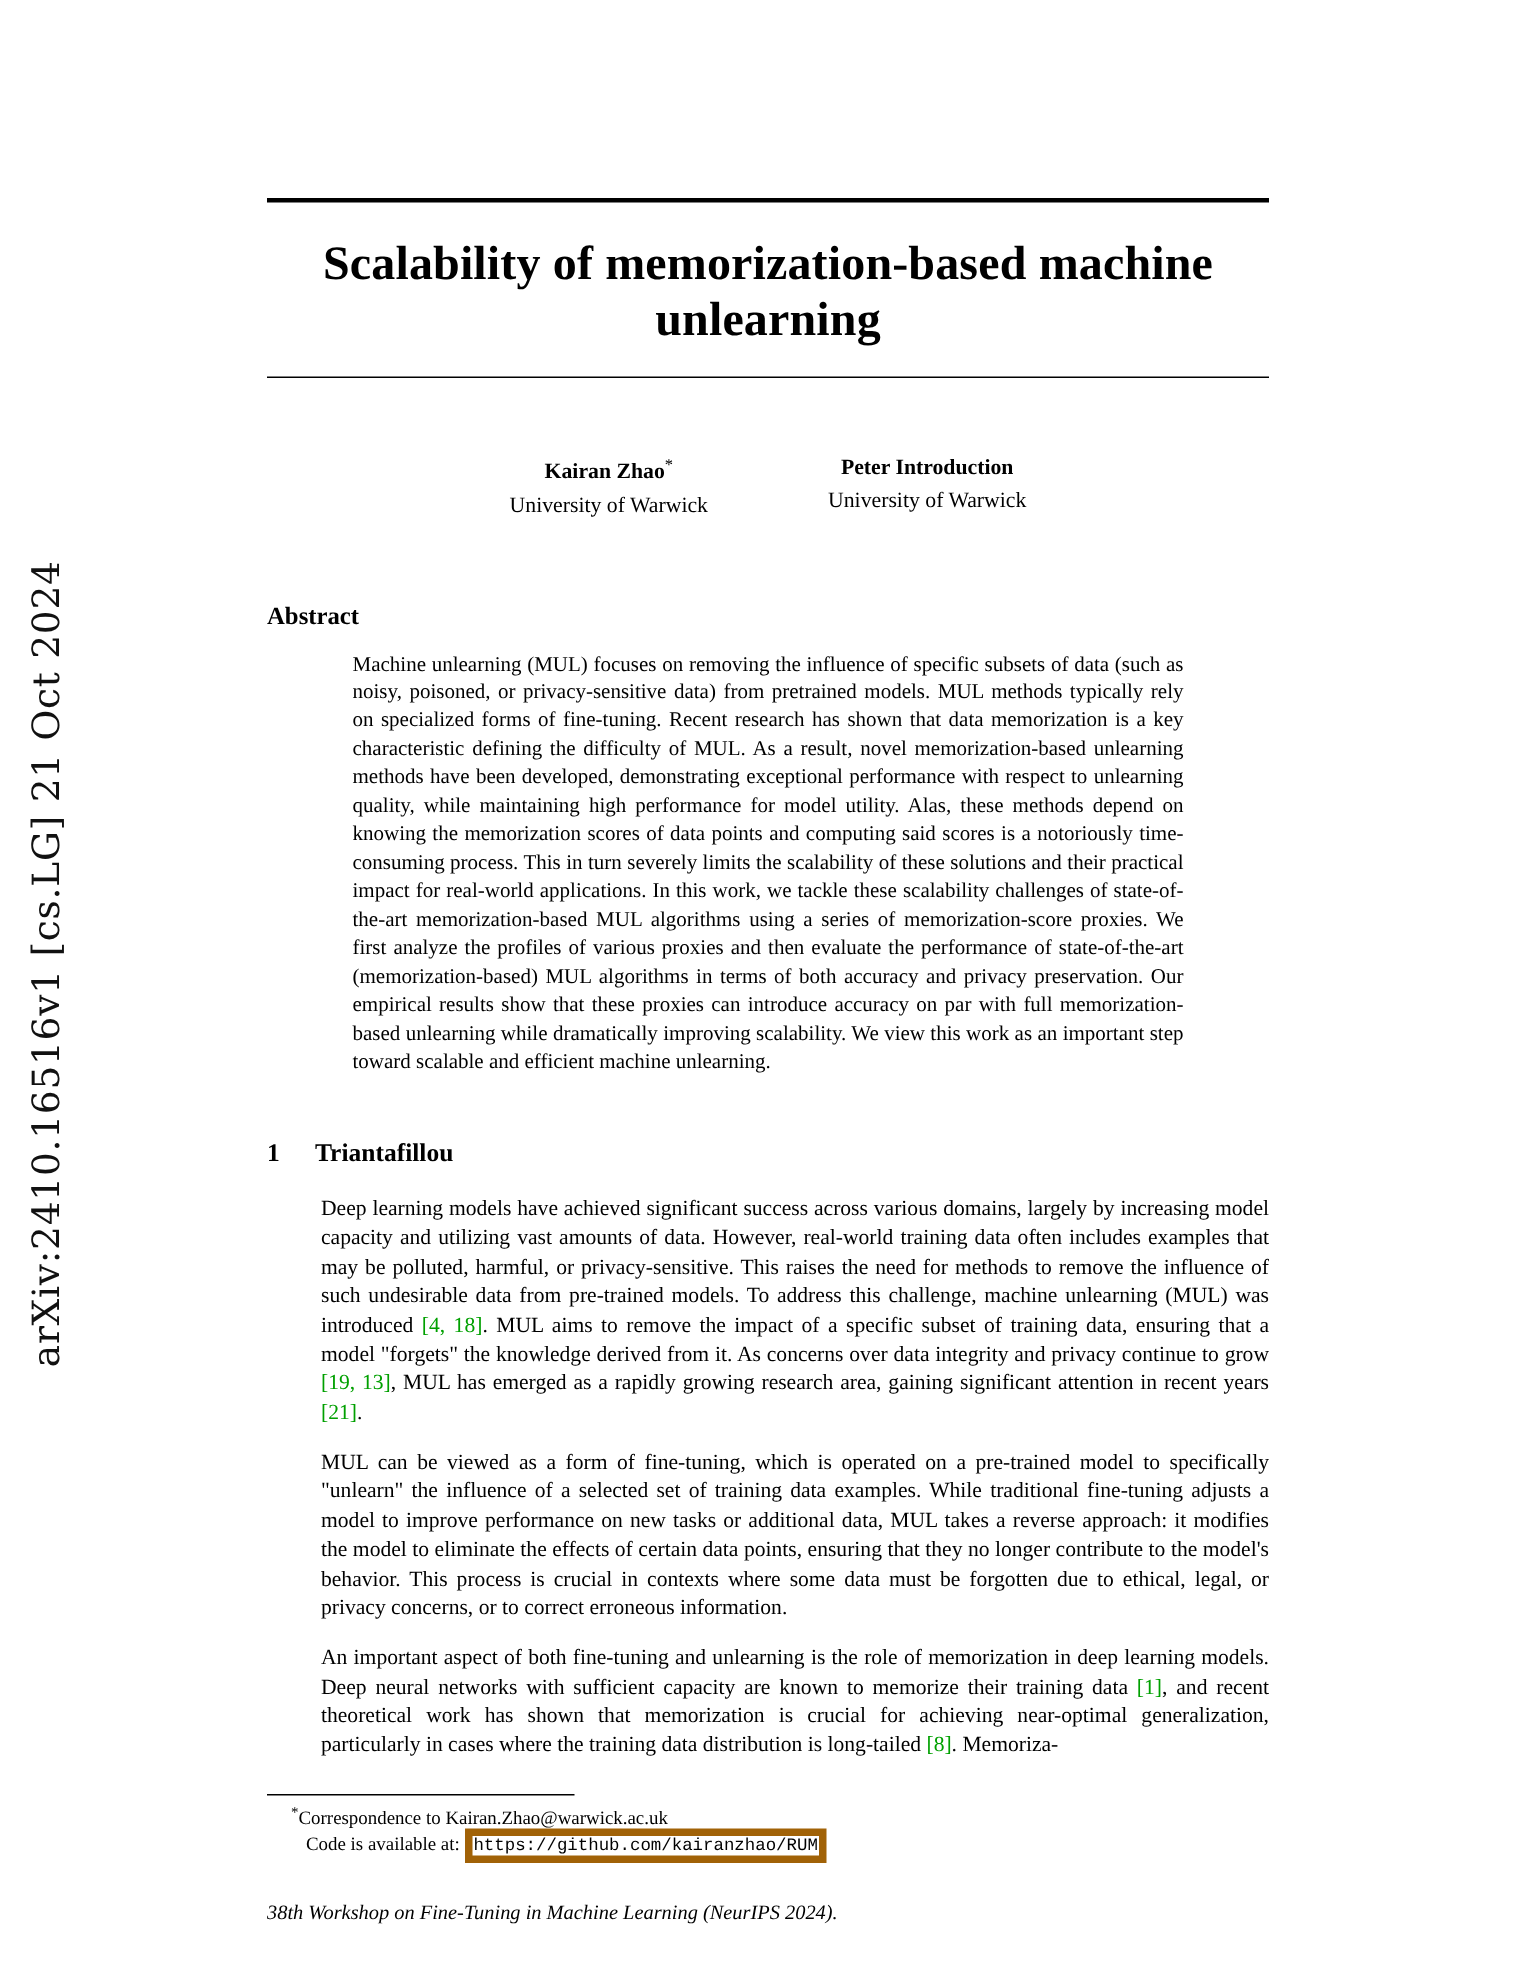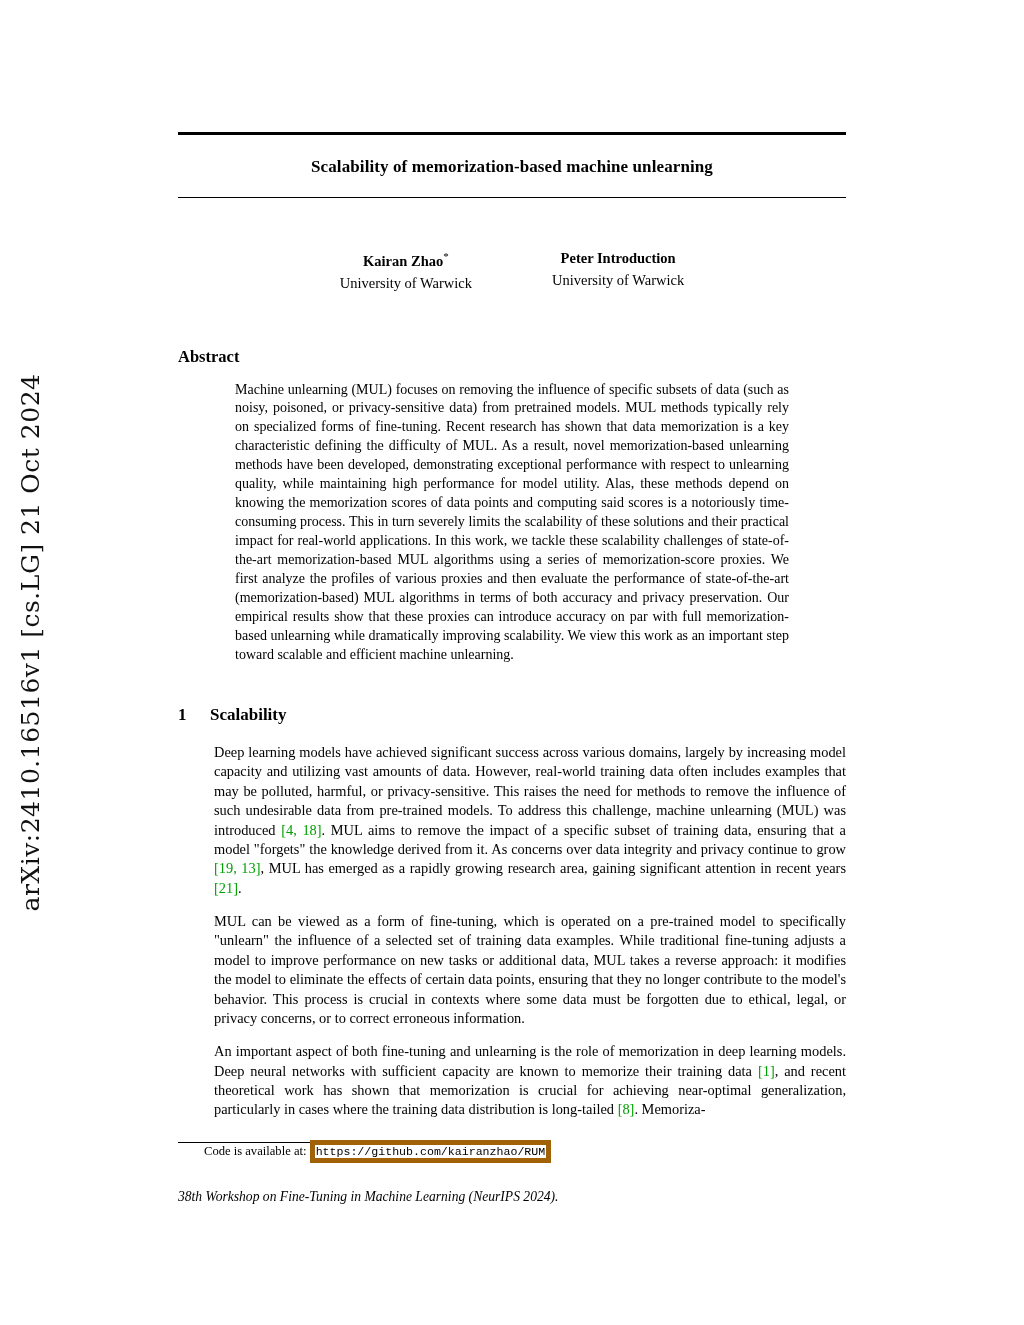--- a/index.html
+++ b/index.html
@@ -48,21 +48,21 @@
     height: 1325px;
   }
 
   .rule-top {
     margin-top: 132px;
     height: 3px;
     background: #000;
     width: 100%;
   }
   .title {
-    font-size: 17px;
+    font-size: 32px;
     font-weight: bold;
     text-align: center;
     margin-top: 22px;
     letter-spacing: 0.1px;
   }
   .rule-bottom {
     margin-top: 20px;
     height: 1.2px;
     background: #000;
     width: 100%;
@@ -190,29 +190,32 @@
       <div class="name">Peter Introduction</div>
       <div class="affil">University of Warwick</div>
     </div>
   </div>
 
   <div class="abstract-heading">Abstract</div>
   <div class="abstract-body">Machine unlearning (MUL) focuses on removing the influence of specific subsets of data (such as noisy, poisoned, or privacy-sensitive data) from pretrained models. MUL methods typically rely on specialized forms of fine-tuning. Recent research has shown that data memorization is a key characteristic defining the difficulty of MUL. As a result, novel memorization-based unlearning methods have been developed, demonstrating exceptional performance with respect to unlearning quality, while maintaining high performance for model utility. Alas, these methods depend on knowing the memorization scores of data points and computing said scores is a notoriously time-consuming process. This in turn severely limits the scalability of these solutions and their practical impact for real-world applications. In this work, we tackle these scalability challenges of state-of-the-art memorization-based MUL algorithms using a series of memorization-score proxies. We first analyze the profiles of various proxies and then evaluate the performance of state-of-the-art (memorization-based) MUL algorithms in terms of both accuracy and privacy preservation. Our empirical results show that these proxies can introduce accuracy on par with full memorization-based unlearning while dramatically improving scalability. We view this work as an important step toward scalable and efficient machine unlearning.</div>
 
   <div class="section-heading">
     <span class="num">1</span>
-    <span>Scalability</span>
+    <span>Triantafillou</span>
   </div>
 
   <div class="para first">Deep learning models have achieved significant success across various domains, largely by increasing model capacity and utilizing vast amounts of data. However, real-world training data often includes examples that may be polluted, harmful, or privacy-sensitive. This raises the need for methods to remove the influence of such undesirable data from pre-trained models. To address this challenge, machine unlearning (MUL) was introduced <span class="cite">[4, 18]</span>. MUL aims to remove the impact of a specific subset of training data, ensuring that a model "forgets" the knowledge derived from it. As concerns over data integrity and privacy continue to grow <span class="cite">[19, 13]</span>, MUL has emerged as a rapidly growing research area, gaining significant attention in recent years <span class="cite">[21]</span>.</div>
   <div class="para">MUL can be viewed as a form of fine-tuning, which is operated on a pre-trained model to specifically "unlearn" the influence of a selected set of training data examples. While traditional fine-tuning adjusts a model to improve performance on new tasks or additional data, MUL takes a reverse approach: it modifies the model to eliminate the effects of certain data points, ensuring that they no longer contribute to the model's behavior. This process is crucial in contexts where some data must be forgotten due to ethical, legal, or privacy concerns, or to correct erroneous information.</div>
   <div class="para">An important aspect of both fine-tuning and unlearning is the role of memorization in deep learning models. Deep neural networks with sufficient capacity are known to memorize their training data <span class="cite">[1]</span>, and recent theoretical work has shown that memorization is crucial for achieving near-optimal generalization, particularly in cases where the training data distribution is long-tailed <span class="cite">[8]</span>. Memoriza-</div>
 
   <div class="footnote-rule"></div>
 
+  <div class="footnote">
+    <span class="sup">*</span><span>Correspondence to Kairan.Zhao@warwick.ac.uk</span>
+  </div>
 
   <div class="footnote2">
     <span>Code is available at: </span><span class="url-box">https://github.com/kairanzhao/RUM</span>
   </div>
 
   <div class="venue">38th Workshop on Fine-Tuning in Machine Learning (NeurIPS 2024).</div>
 
 </div>
 
 </body></html>

